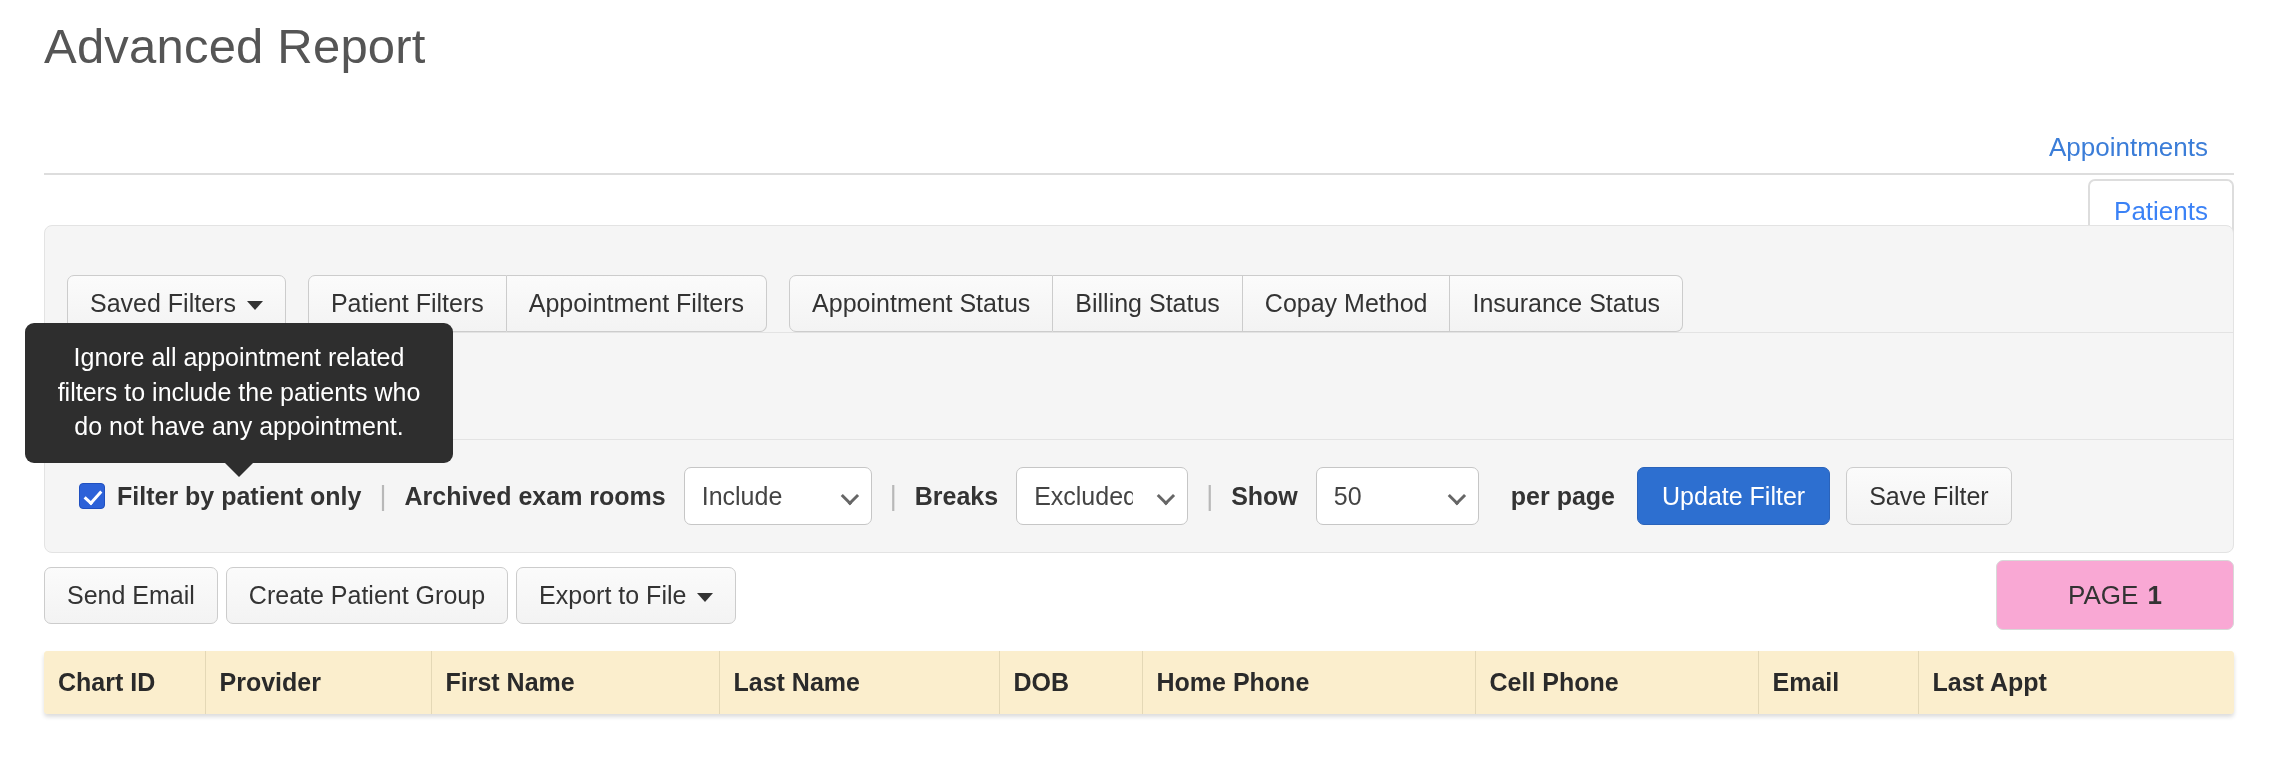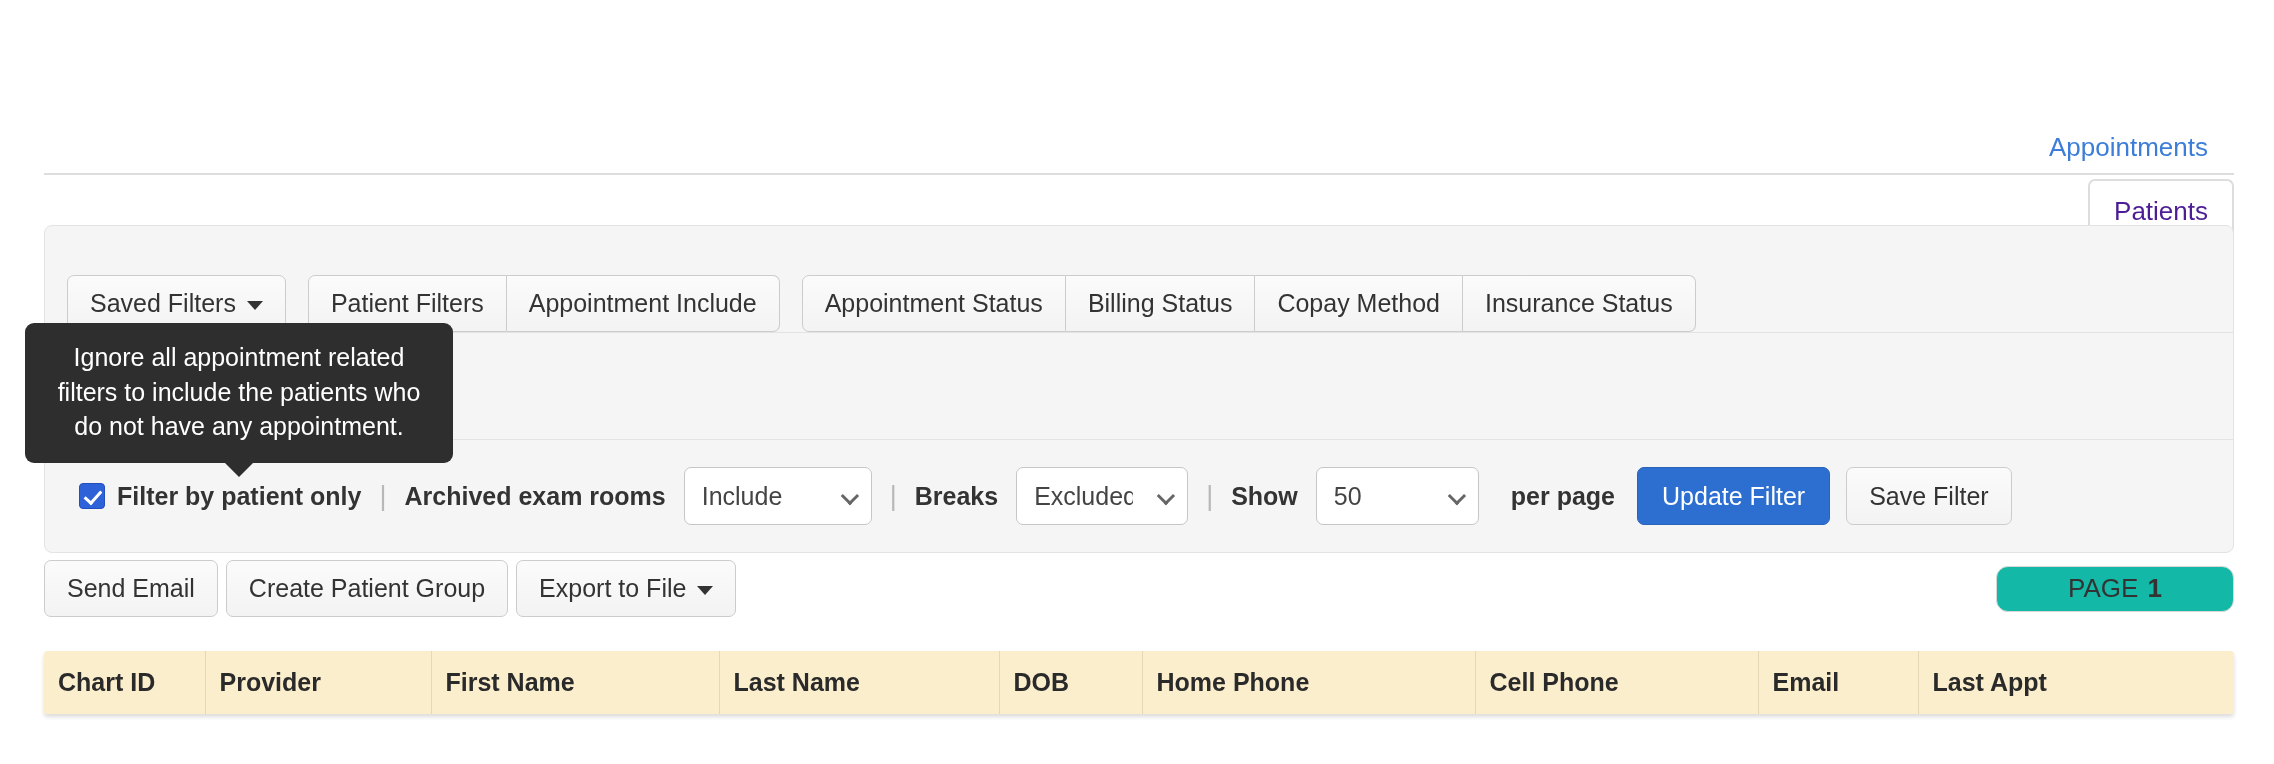--- a/index.html
+++ b/index.html
@@ -49,21 +49,21 @@
     line-height: 1.2;
     position: relative;
     top: 2px;
     white-space: nowrap;
     cursor: pointer;
     border: 2px solid transparent;
     border-radius: 7px 7px 0 0;
   }
   .tab.inactive { color: #3b7dd8; }
   .tab.active {
-    color: #4c1d95;
+    color: #3b82f6;
     background: #ffffff;
     border: 2px solid #dddddd;
     border-bottom: 2px solid #ffffff;
   }
 
   
   .filter-panel {
     position: absolute;
     left: 44px;
     top: 225px;
@@ -263,24 +263,24 @@
     position: absolute;
     left: 44px;
     top: 560px;
     width: 2190px;
     display: flex;
     align-items: center;
   }
   .action-buttons { display: flex; gap: 8px; }
   .page-indicator {
     margin-left: auto;
-    background: #14b8a6;
+    background: #f9a8d4;
     border: 1px solid #d8d8d8;
-    border-radius: 12px;
-    height: 46px;
+    border-radius: 7px;
+    height: 70px;
     min-width: 238px;
     display: inline-flex;
     align-items: center;
     justify-content: center;
     font-size: 26px;
     color: #333333;
     cursor: pointer;
   }
   .page-indicator .pnum { font-weight: bold; margin-left: 9px; }
 
@@ -309,20 +309,21 @@
     white-space: nowrap;
     overflow: hidden;
   }
   .data-table th:last-child { border-right: none; }
 </style>
 </head>
 <body>
 
 <div class="page">
 
+  <h1 class="page-title">Advanced Report</h1>
 
   <div class="tabs">
     <div class="tab inactive">
       <span>Appointments</span>
     </div>
     <div class="tab active">
       <span>Patients</span>
     </div>
   </div>
 
@@ -336,21 +337,21 @@
             <span>Saved Filters</span>
             <span class="caret"></span>
           </button>
         </div>
 
         <div class="btn-group">
           <button class="btn">
             <span>Patient Filters</span>
           </button>
           <button class="btn">
-            <span>Appointment Include</span>
+            <span>Appointment Filters</span>
           </button>
         </div>
 
         <div class="btn-group">
           <button class="btn">
             <span>Appointment Status</span>
           </button>
           <button class="btn">
             <span>Billing Status</span>
           </button>

